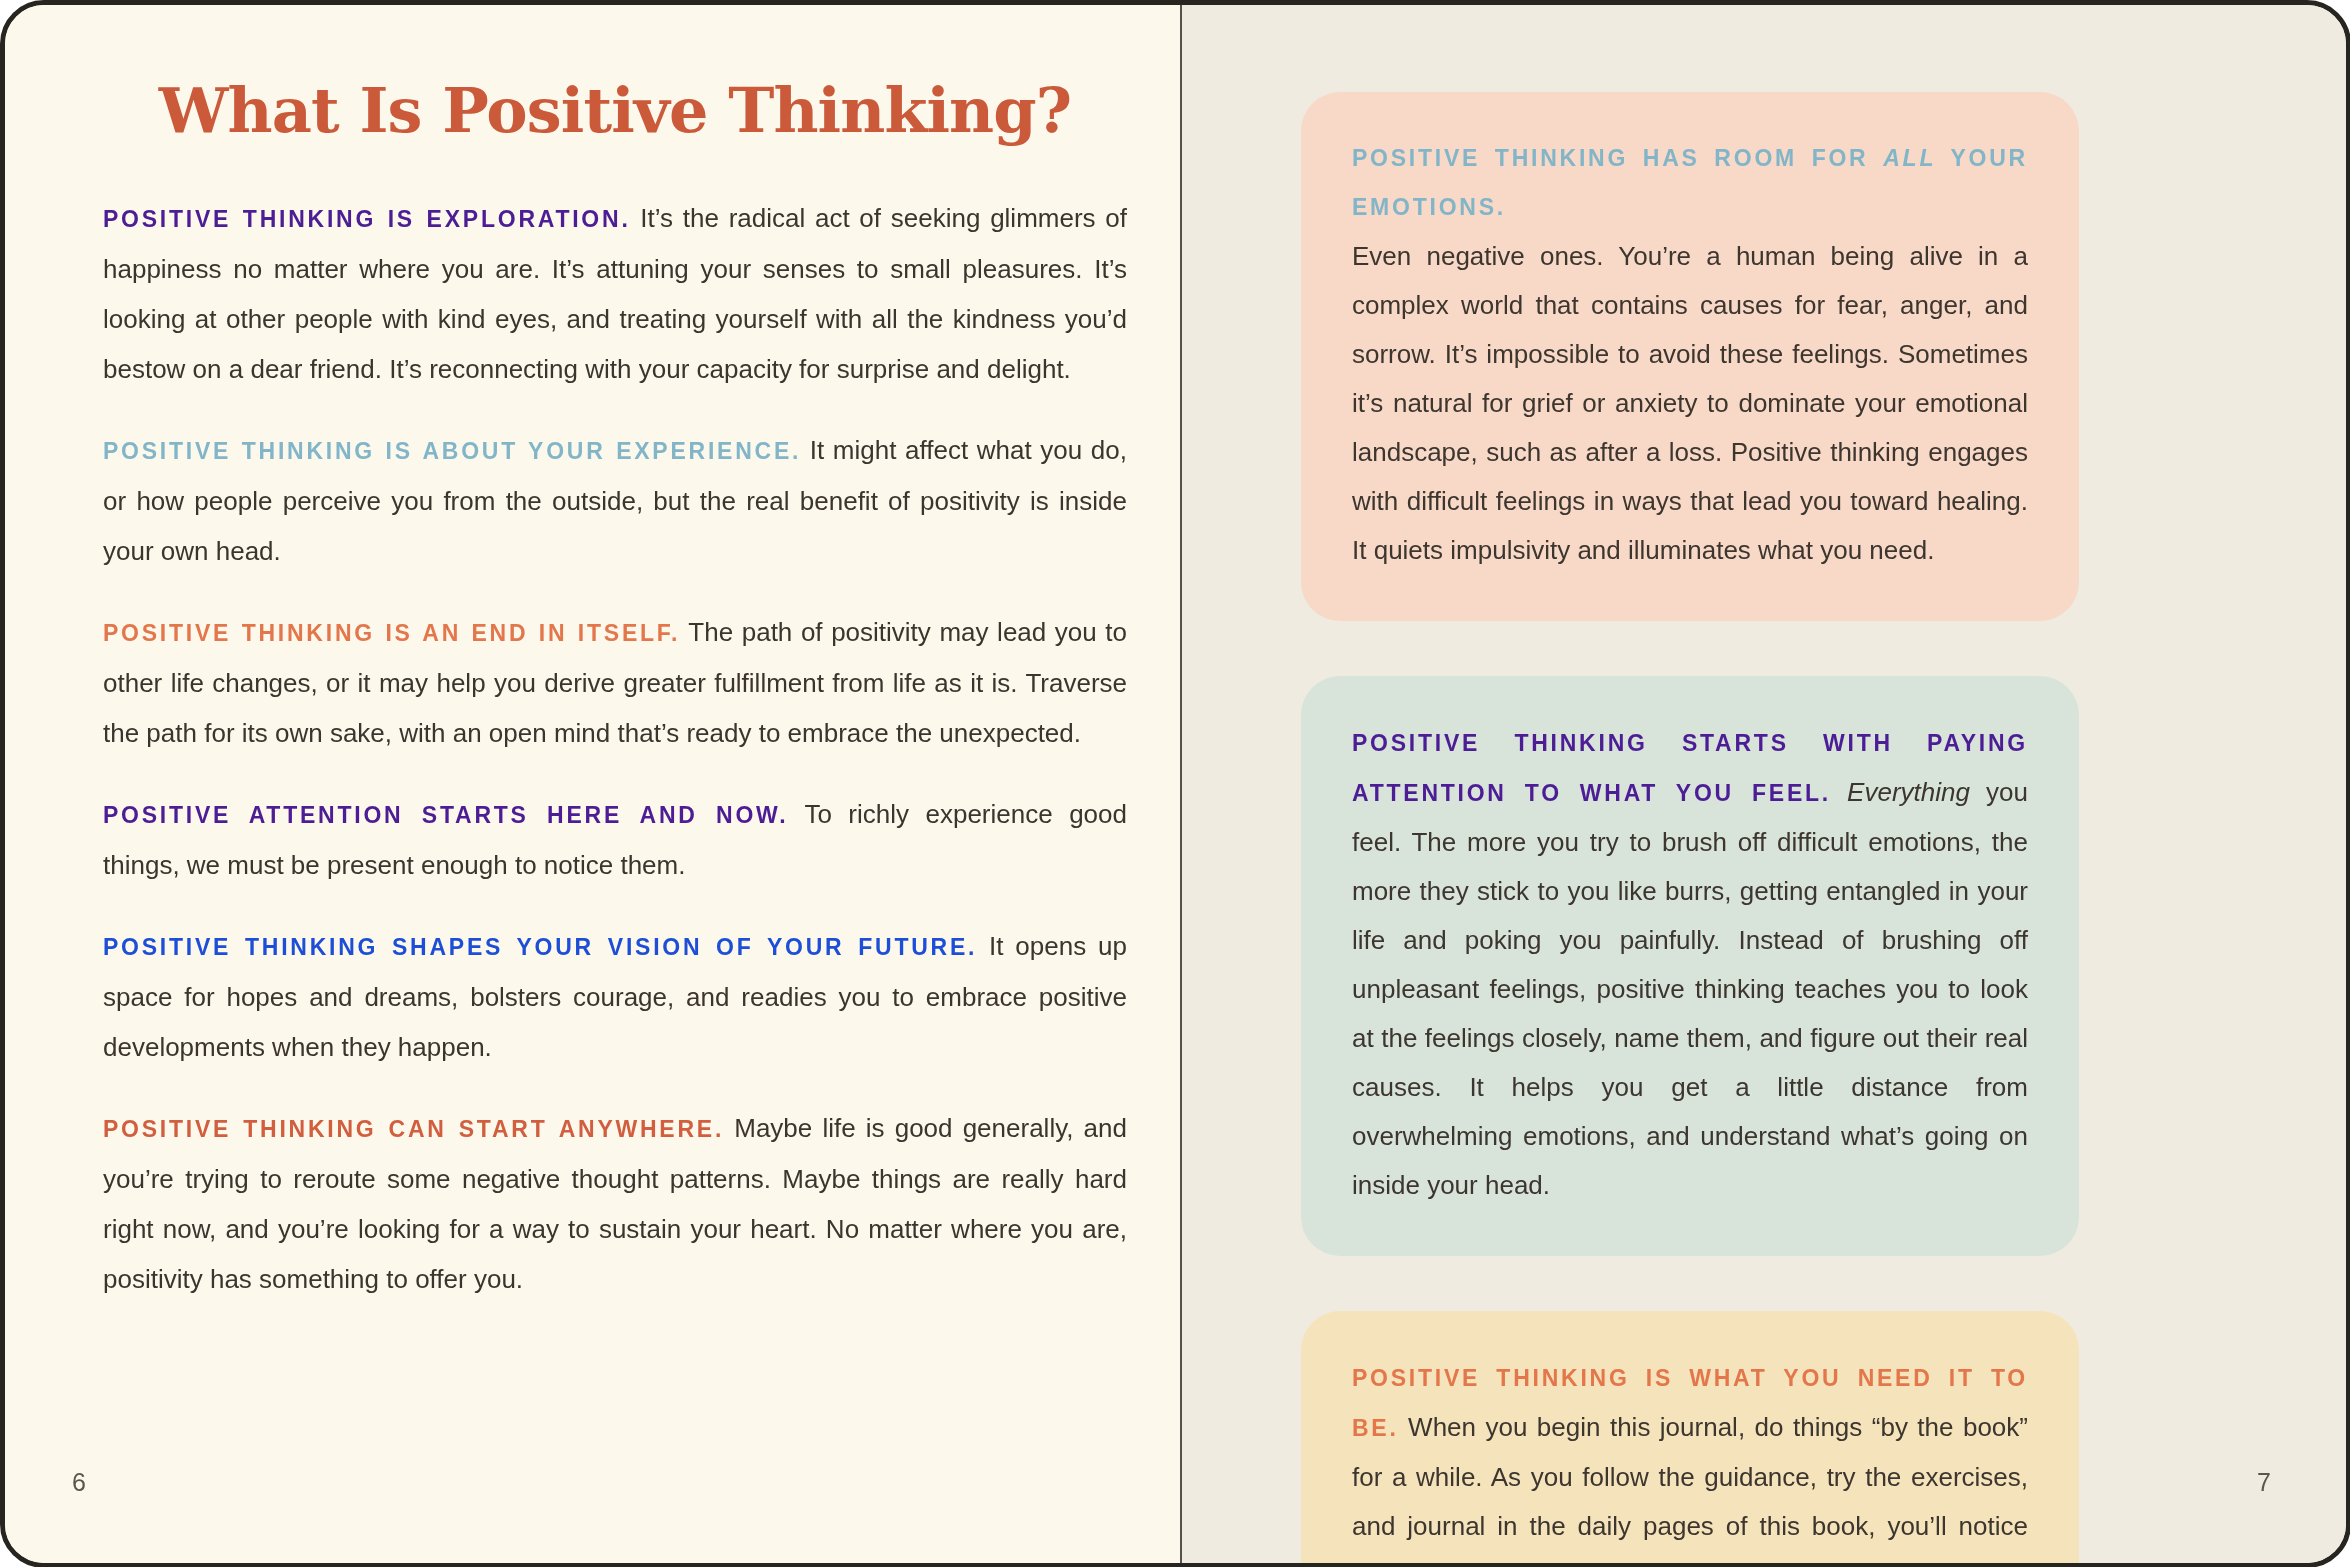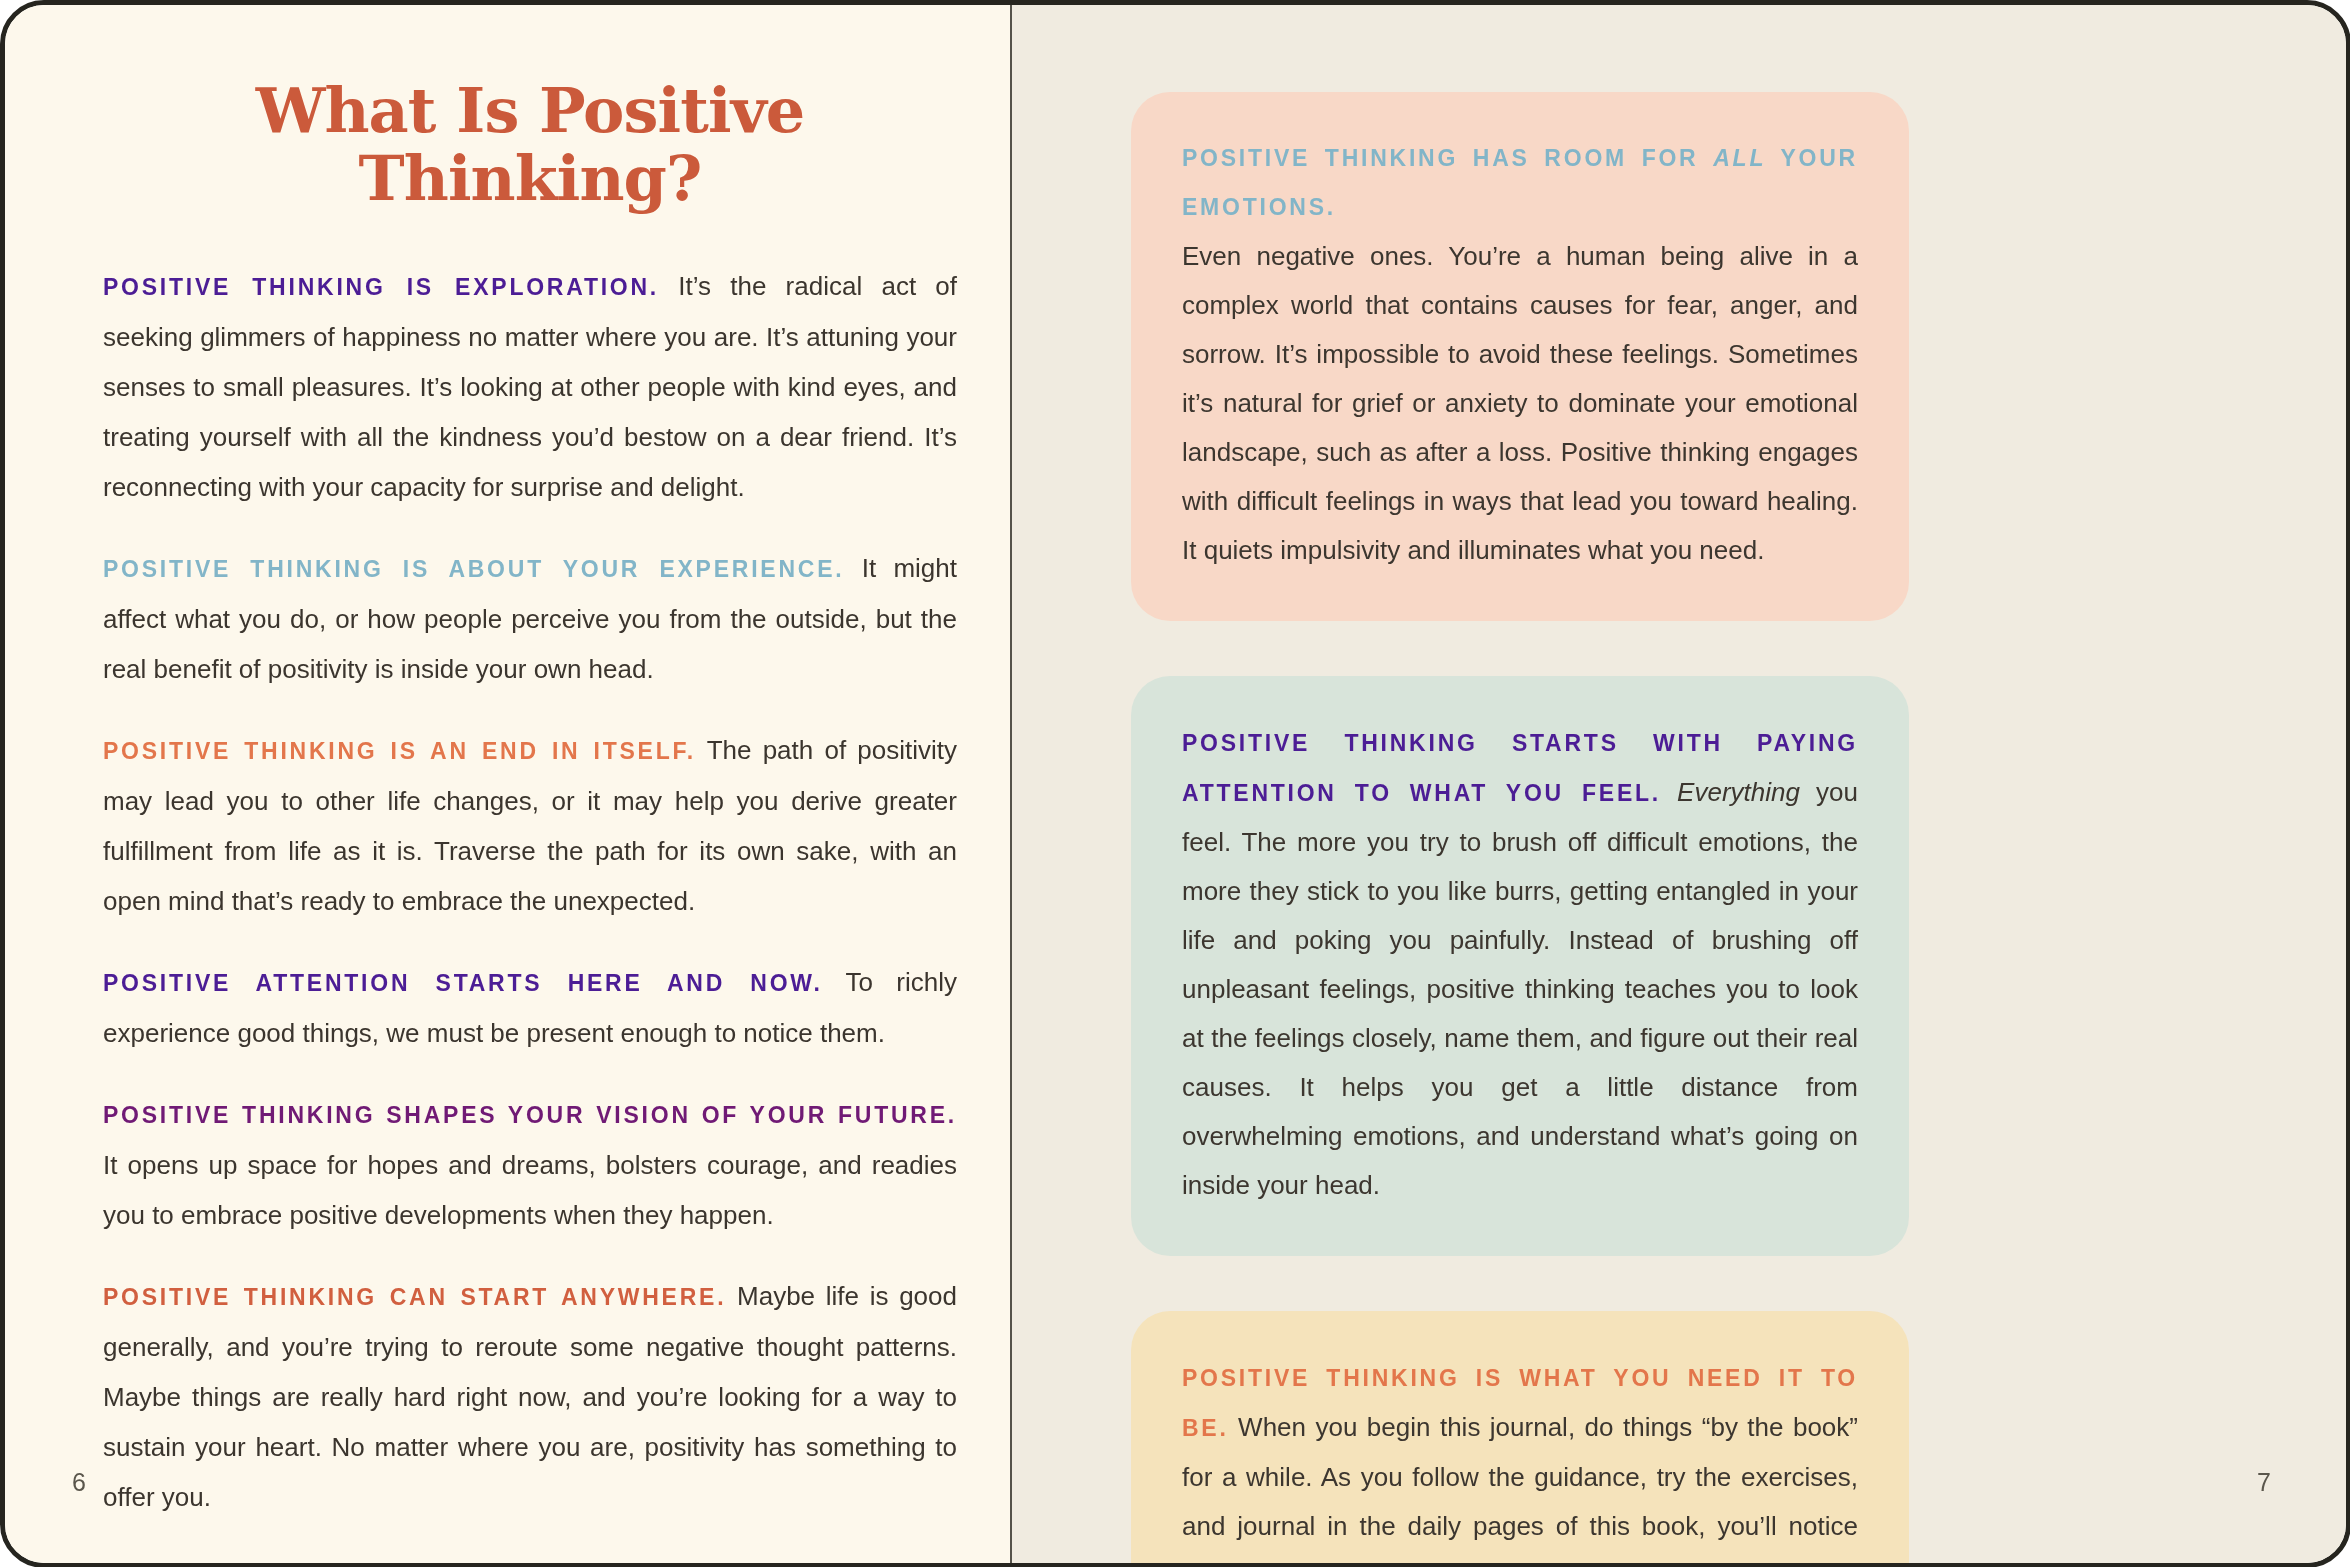--- a/index.html
+++ b/index.html
@@ -9,21 +9,21 @@
     box-sizing:border-box;
     border:5.5px solid #26251f;
     border-radius:44px;
     overflow:hidden;
     display:flex;
     font-family:"Liberation Sans",sans-serif;
   }
   
   .page-left{
     position:relative;
-    width:1007px;flex:0 0 auto;
+    width:1177px;flex:0 0 auto;
     box-sizing:border-box;
     background:#fdf8ec;
     border-right:2.8px solid #55524a;
     padding:72px 53px 0 98px;
   }
   .page-title{
     font-family:"DejaVu Serif","Liberation Serif",serif;
     font-weight:700;
     font-size:62px;
     line-height:1.1;
@@ -40,21 +40,21 @@
     text-align:justify;
   }
   .lead{
     font-weight:bold;
     font-size:23px;
     letter-spacing:0.12em;
   }
   .c-gold{color:#4c1d95;}
   .c-steel{color:#82b5c8;}
   .c-orange{color:#e3764b;}
-  .c-seafoam{color:#701a75;}
+  .c-seafoam{color:#1d4ed8;}
   .c-red{color:#d15f3f;}
   .page-num{
     position:absolute;
     bottom:66px;
     font-size:25px;
     color:#5a564c;
   }
   .page-num-left{left:67px;}
   .page-num-right{right:75px;}
   

